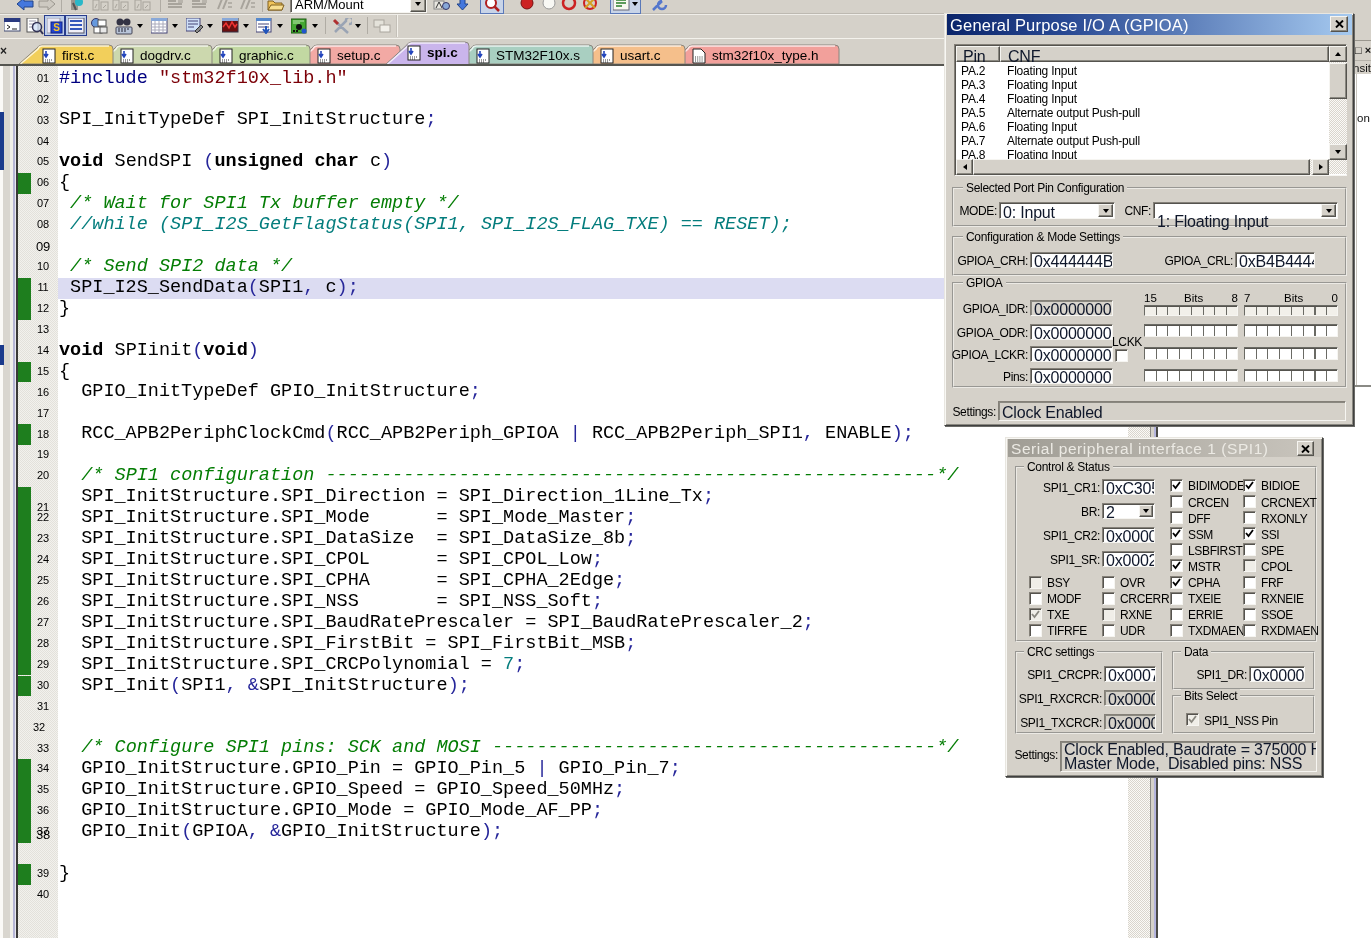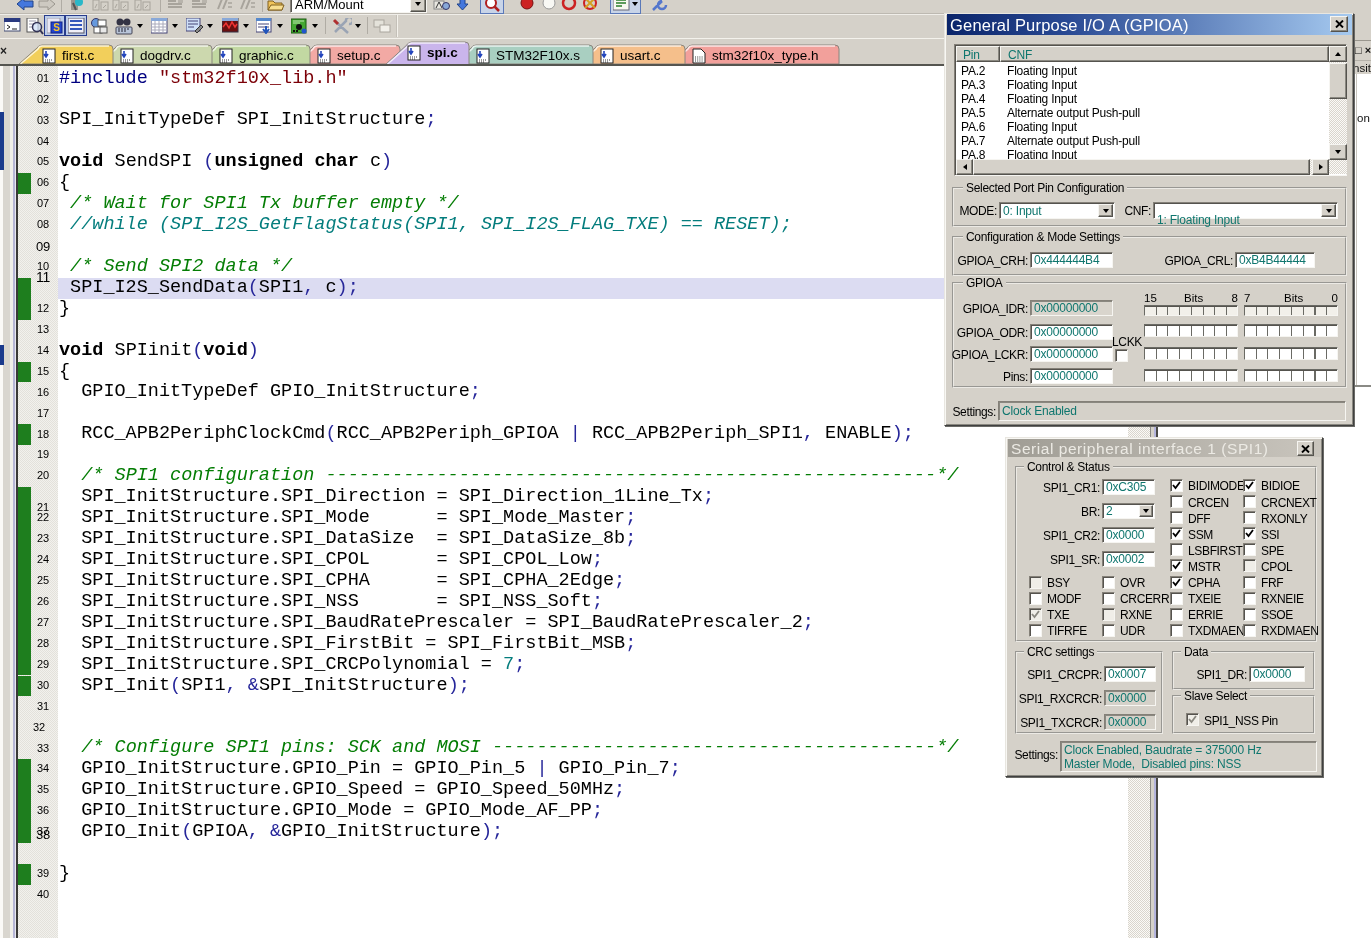--- a/index.html
+++ b/index.html
@@ -7,21 +7,21 @@
 .gray{background:#d5d1c9}
 .lab{font-size:12px;letter-spacing:-0.35px;color:#000;white-space:nowrap}
 .sunk{background:#fff;border:1px solid;border-color:#848078 #f6f5f1 #f6f5f1 #848078;
 box-shadow:inset 1px 1px 0 #55534e}
 .sunkg{background:#d5d1c9;border:1px solid;border-color:#848078 #f6f5f1 #f6f5f1 #848078;
 box-shadow:inset 1px 1px 0 #8a8880}
 .rais{background:#d5d1c9;border:1px solid;border-color:#f6f5f1 #55534e #55534e #f6f5f1;
 box-shadow:inset -1px -1px 0 #8a8880}
 .grp{border:2px groove #eceae5}
 .glab{position:absolute;top:-8px;background:#d5d1c9;font-size:12px;letter-spacing:-0.3px;padding:0 3px;white-space:nowrap}
-.fld{font-size:12px;letter-spacing:-0.2px;padding-left:3px;color:#0f766e;white-space:nowrap;overflow:hidden}
+.fld{font-size:16px;letter-spacing:-0.2px;padding-left:3px;color:#0f172a;white-space:nowrap;overflow:hidden}
 .cb{width:13px;height:13px;background:#fff;border:1px solid;
 border-color:#848078 #f6f5f1 #f6f5f1 #848078;box-shadow:inset 1px 1px 0 #55534e}
 .tri-d{width:0;height:0;border-left:3.5px solid transparent;border-right:3.5px solid transparent;border-top:4px solid #000}
 .tri-u{width:0;height:0;border-left:3.5px solid transparent;border-right:3.5px solid transparent;border-bottom:4px solid #000}
 .tri-l{width:0;height:0;border-top:3.5px solid transparent;border-bottom:3.5px solid transparent;border-right:4px solid #000}
 .tri-r{width:0;height:0;border-top:3.5px solid transparent;border-bottom:3.5px solid transparent;border-left:4px solid #000}
 .ddb{position:absolute;background:#d5d1c9;border:1px solid;border-color:#f6f5f1 #55534e #55534e #f6f5f1;
 box-shadow:inset -1px -1px 0 #8a8880;display:flex;align-items:center;justify-content:center}
 .code{font-family:"Liberation Mono",monospace;font-size:18.5px;white-space:pre;line-height:20.93px;color:#000}
 .code .kw{font-weight:bold}
@@ -378,21 +378,21 @@
 <div class="ab" style="left:33px;top:113.6px;width:20px;height:14px;font-size:11px;color:#000;text-align:center;letter-spacing:-0.2px">03</div>
 <div class="ab" style="left:33px;top:134.5px;width:20px;height:14px;font-size:11px;color:#000;text-align:center;letter-spacing:-0.2px">04</div>
 <div class="ab" style="left:33px;top:155.4px;width:20px;height:14px;font-size:11px;color:#000;text-align:center;letter-spacing:-0.2px">05</div>
 <div class="ab" style="left:18px;top:173.2px;width:13px;height:20.93px;background:#1e7e1e"></div>
 <div class="ab" style="left:33px;top:176.3px;width:20px;height:14px;font-size:11px;color:#000;text-align:center;letter-spacing:-0.2px">06</div>
 <div class="ab" style="left:33px;top:197.3px;width:20px;height:14px;font-size:11px;color:#000;text-align:center;letter-spacing:-0.2px">07</div>
 <div class="ab" style="left:33px;top:218.2px;width:20px;height:14px;font-size:11px;color:#000;text-align:center;letter-spacing:-0.2px">08</div>
 <div class="ab" style="left:33px;top:239.1px;width:20px;height:14px;font-size:13px;color:#000;text-align:center;letter-spacing:-0.2px">09</div>
 <div class="ab" style="left:33px;top:260.1px;width:20px;height:14px;font-size:11px;color:#000;text-align:center;letter-spacing:-0.2px">10</div>
 <div class="ab" style="left:18px;top:277.8px;width:13px;height:20.93px;background:#1e7e1e"></div>
-<div class="ab" style="left:33px;top:269px;width:20px;height:14px;font-size:14px;color:#000;text-align:center;letter-spacing:-0.2px">11</div>
+<div class="ab" style="left:33px;top:281.0px;width:20px;height:14px;font-size:11px;color:#000;text-align:center;letter-spacing:-0.2px">11</div>
 <div class="ab" style="left:18px;top:298.7px;width:13px;height:20.93px;background:#1e7e1e"></div>
 <div class="ab" style="left:33px;top:301.9px;width:20px;height:14px;font-size:11px;color:#000;text-align:center;letter-spacing:-0.2px">12</div>
 <div class="ab" style="left:33px;top:322.9px;width:20px;height:14px;font-size:11px;color:#000;text-align:center;letter-spacing:-0.2px">13</div>
 <div class="ab" style="left:33px;top:343.8px;width:20px;height:14px;font-size:11px;color:#000;text-align:center;letter-spacing:-0.2px">14</div>
 <div class="ab" style="left:18px;top:361.5px;width:13px;height:20.93px;background:#1e7e1e"></div>
 <div class="ab" style="left:33px;top:364.7px;width:20px;height:14px;font-size:11px;color:#000;text-align:center;letter-spacing:-0.2px">15</div>
 <div class="ab" style="left:33px;top:385.6px;width:20px;height:14px;font-size:11px;color:#000;text-align:center;letter-spacing:-0.2px">16</div>
 <div class="ab" style="left:33px;top:406.6px;width:20px;height:14px;font-size:11px;color:#000;text-align:center;letter-spacing:-0.2px">17</div>
 <div class="ab" style="left:18px;top:424.3px;width:13px;height:20.93px;background:#1e7e1e"></div>
 <div class="ab" style="left:33px;top:427.5px;width:20px;height:14px;font-size:11px;color:#000;text-align:center;letter-spacing:-0.2px">18</div>
@@ -717,21 +717,21 @@
       <div class="fld">0x0000</div>
     </div>
     <div class="ab grp" style="left:166px;top:213px;width:143px;height:39px">
       <div class="glab" style="left:7px">Data</div>
     </div>
     <div class="ab lab" style="left:180px;top:230px;width:61px;text-align:right">SPI1_DR:</div>
     <div class="ab sunk" style="left:243px;top:228px;width:56px;height:16px">
       <div class="fld">0x0000</div>
     </div>
     <div class="ab grp" style="left:166px;top:257px;width:143px;height:39px">
-      <div class="glab" style="left:7px">Slave Select</div>
+      <div class="glab" style="left:7px">Bits Select</div>
     </div>
     <div class="ab cb" style="left:180px;top:275px;background:#f0eee8">
       <svg width="11" height="11">
         <path d="M2 5 L4.5 8 L9 2" stroke="#8a8880" stroke-width="1.8" fill="none"></path>
       </svg>
     </div>
     <div class="ab lab" style="left:198px;top:276px">SPI1_NSS Pin</div>
     <div class="ab lab" style="left:5px;top:310px;width:47px;text-align:right">Settings:</div>
     <div class="ab sunkg" style="left:54px;top:303px;width:257px;height:31px">
       <div class="fld" style="padding-top:1px;line-height:14px">Clock Enabled, Baudrate = 375000 Hz<br>Master Mode,&nbsp; Disabled pins: NSS</div>

